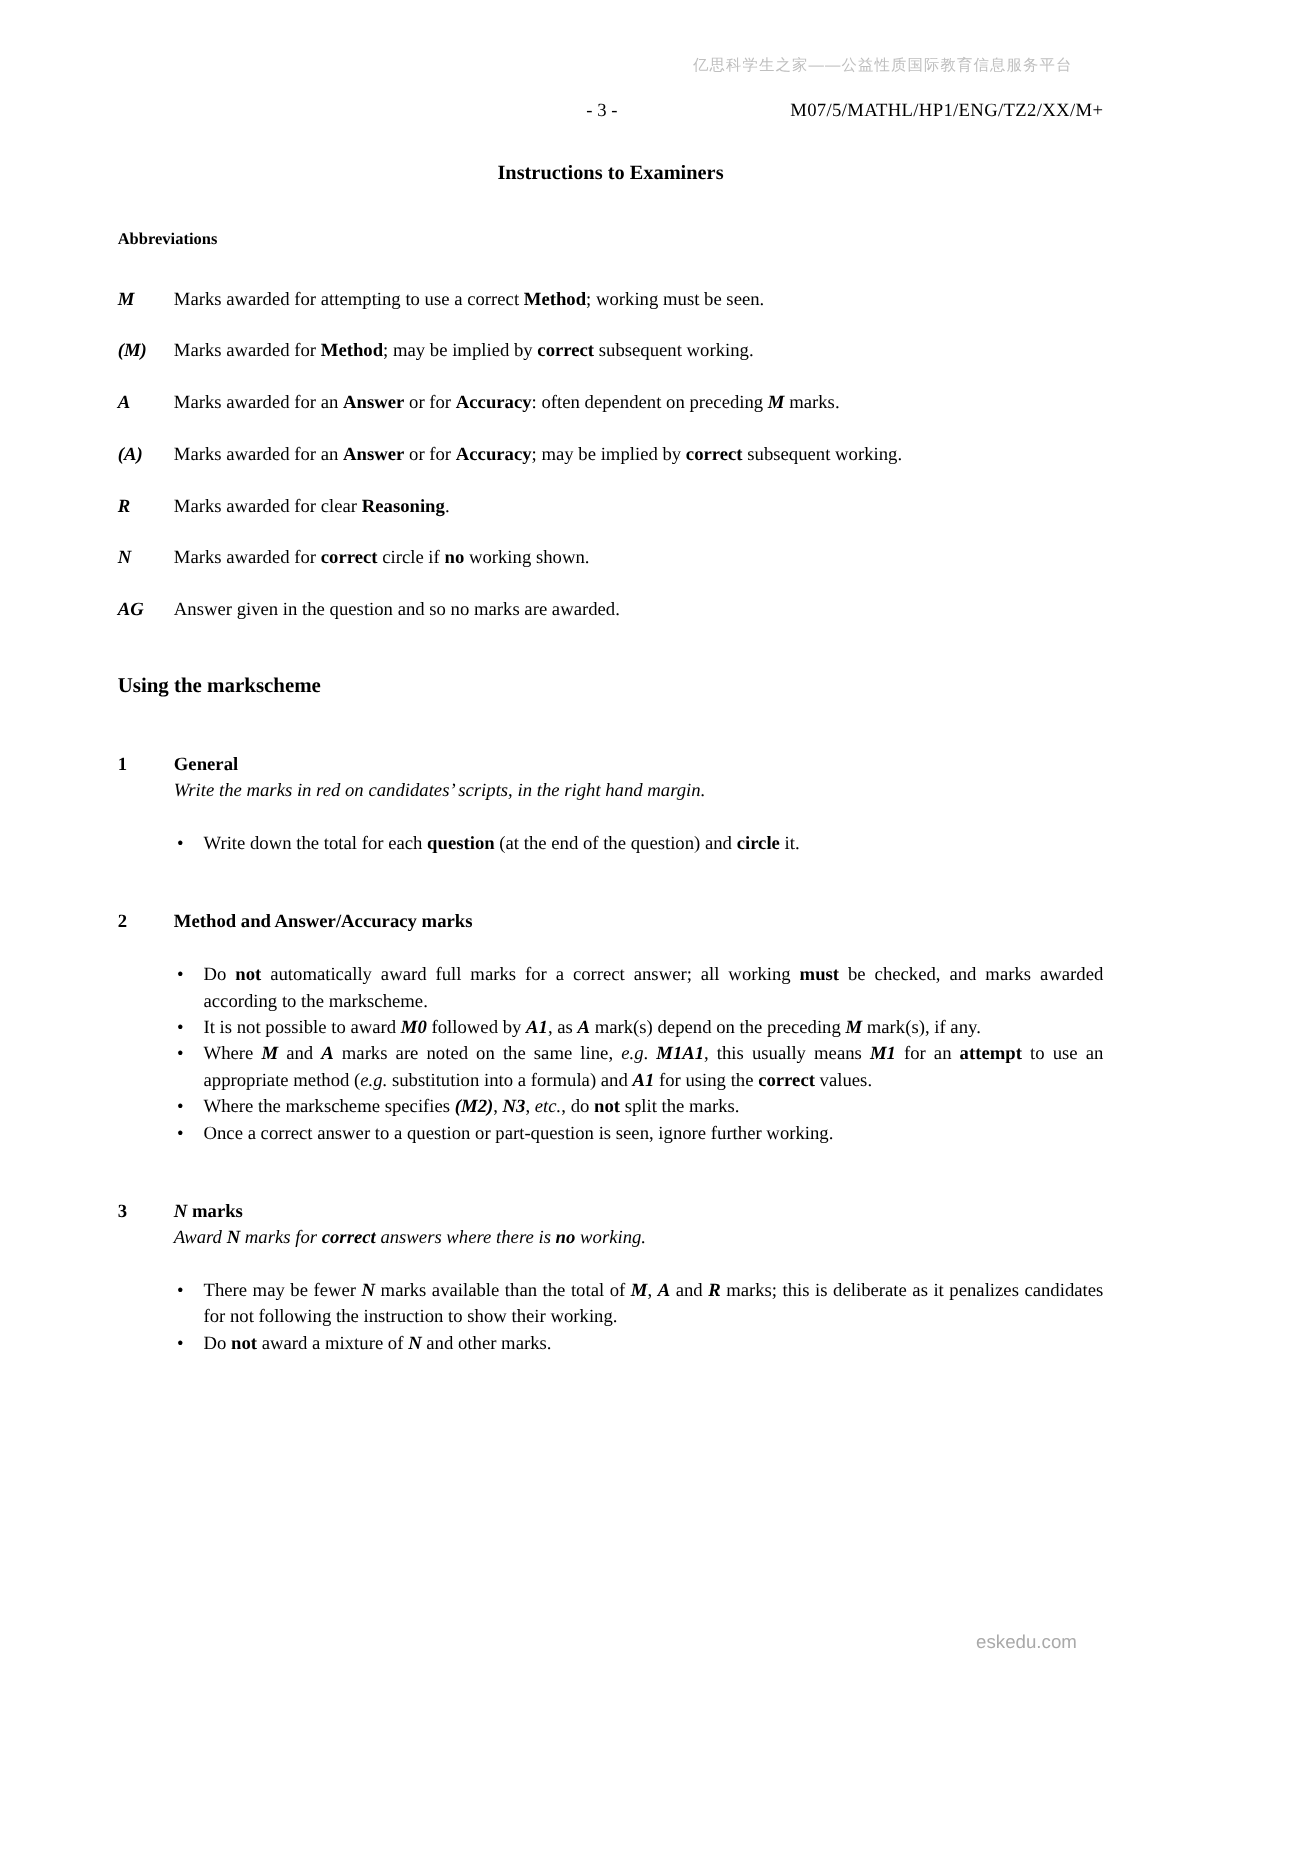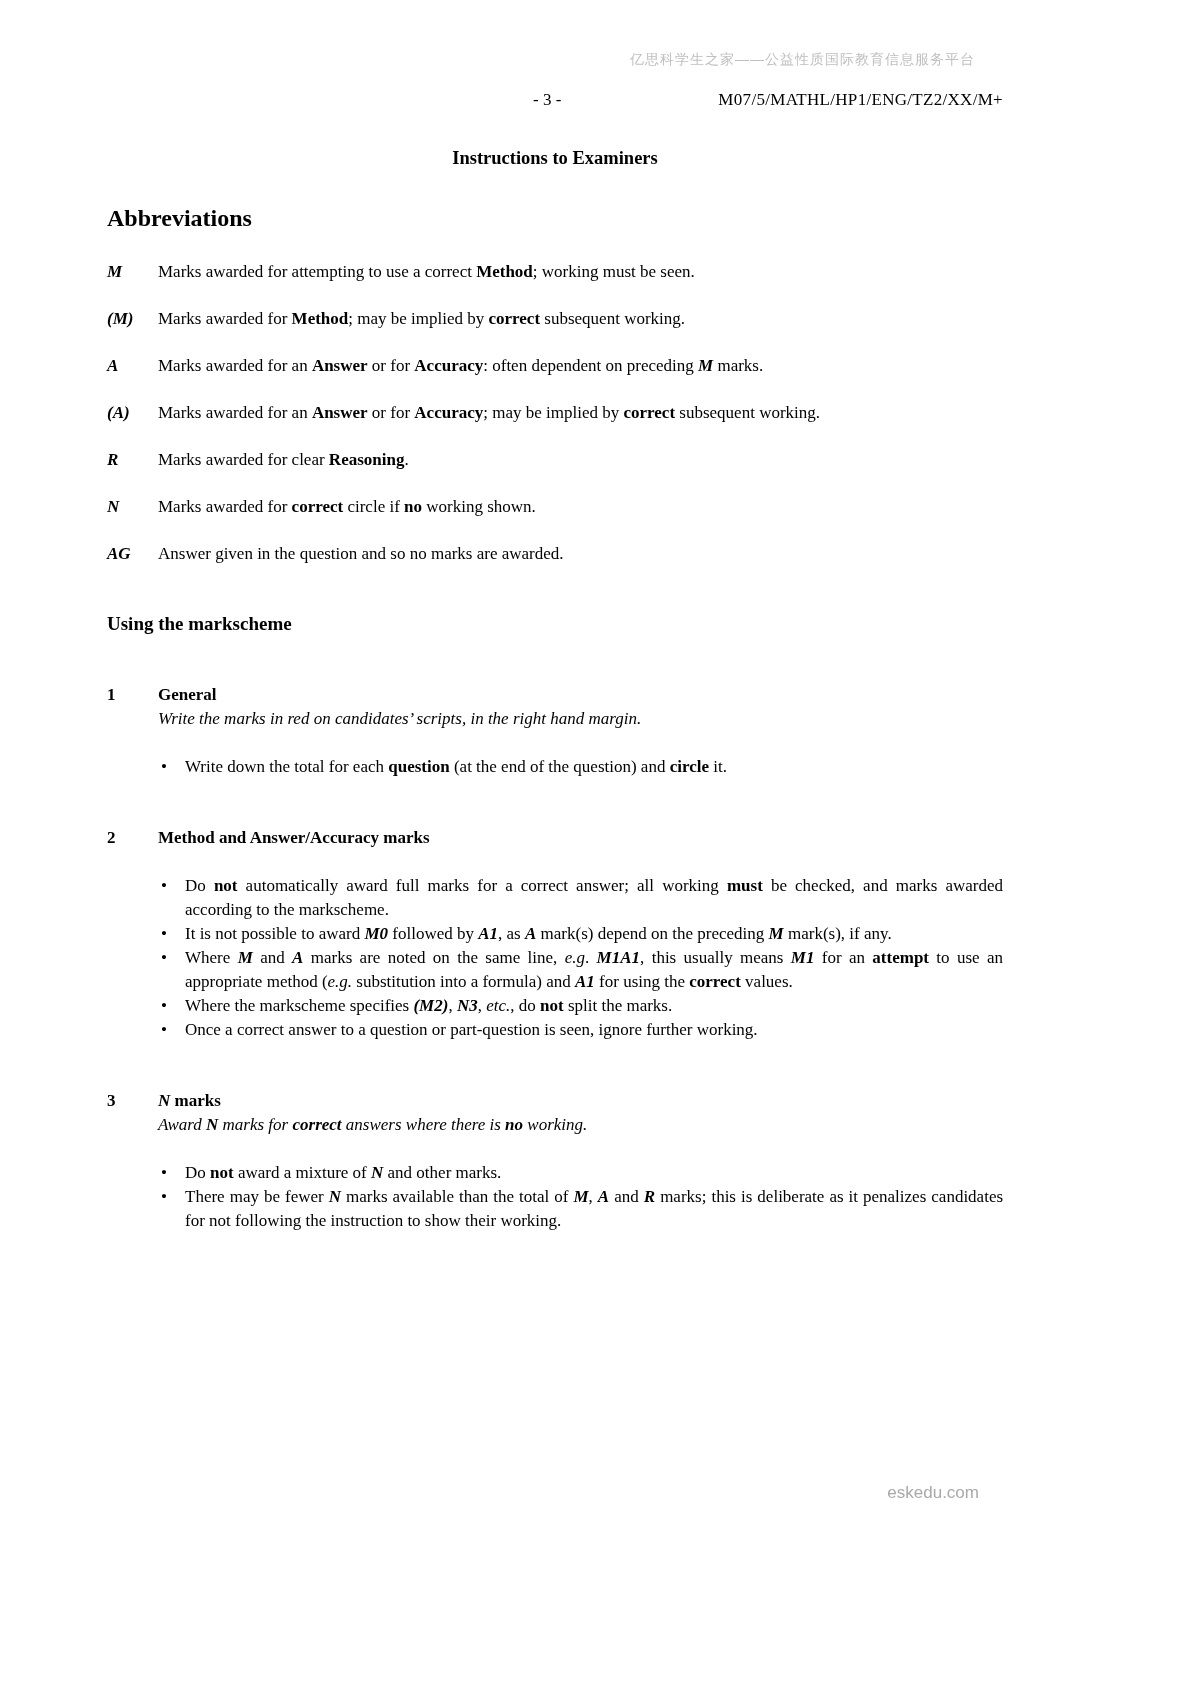--- a/index.html
+++ b/index.html
@@ -12,21 +12,21 @@
   .i{font-style:italic;}
   .wm-top{
     position:absolute;top:47px;right:216px;
     font-family:"Liberation Sans","DejaVu Sans",sans-serif;
     font-size:14px;color:#bfbfbf;letter-spacing:1px;
   }
   .page-num{position:absolute;top:88px;left:533px;}
   .doc-code{position:absolute;top:88px;right:188px;letter-spacing:0.3px;}
   .content{padding:146px 188px 0 107px;}
   .title{font-size:18.5px;font-weight:bold;text-align:center;margin:0 0 36px 0;}
-  .h-abbr{font-size:24px;font-weight:bold;margin:0 0 30px 0;}
+  .h-abbr{font-size:15px;font-weight:bold;margin:0 0 30px 0;}
   .abbr-row{display:flex;margin-bottom:23px;}
   .abbr-code{flex:0 0 51px;font-weight:bold;font-style:italic;}
   .abbr-text{flex:1;}
   .h-using{font-size:19px;font-weight:bold;margin:46px 0 0 0;}
   .sec-head{display:flex;margin-top:47px;}
   .sec-num{flex:0 0 51px;font-weight:bold;}
   .sec-body{margin-left:51px;}
   .intro{}
   ul.bullets{list-style:none;margin:24px 0 0 0;padding:0;}
   ul.bullets li{position:relative;padding-left:27px;text-align:justify;}
@@ -116,22 +116,22 @@
     </div>
 
     <div>
       <div class="sec-head">
         <span class="sec-num">3</span>
         <span class="sec-title"><span class="b i">N</span><span class="b"> marks</span></span>
       </div>
       <div class="sec-body">
         <div class="intro"><span class="i">Award </span><span class="b i">N</span><span class="i"> marks for </span><span class="b i">correct</span><span class="i"> answers where there is </span><span class="b i">no</span><span class="i"> working.</span></div>
         <ul class="bullets">
+          <li><span>There may be fewer </span><span class="b i">N</span><span> marks available than the total of </span><span class="b i">M</span><span>, </span><span class="b i">A</span><span> and </span><span class="b i">R</span><span> marks; this is deliberate as it penalizes candidates for not following the instruction to show their working.</span></li>
           <li><span>Do </span><span class="b">not</span><span> award a mixture of </span><span class="b i">N</span><span> and other marks.</span></li>
-          <li><span>There may be fewer </span><span class="b i">N</span><span> marks available than the total of </span><span class="b i">M</span><span>, </span><span class="b i">A</span><span> and </span><span class="b i">R</span><span> marks; this is deliberate as it penalizes candidates for not following the instruction to show their working.</span></li>
         </ul>
       </div>
     </div>
 
   </div>
 
   <div class="wm-bottom">eskedu.com</div>
 
 </div>
 

